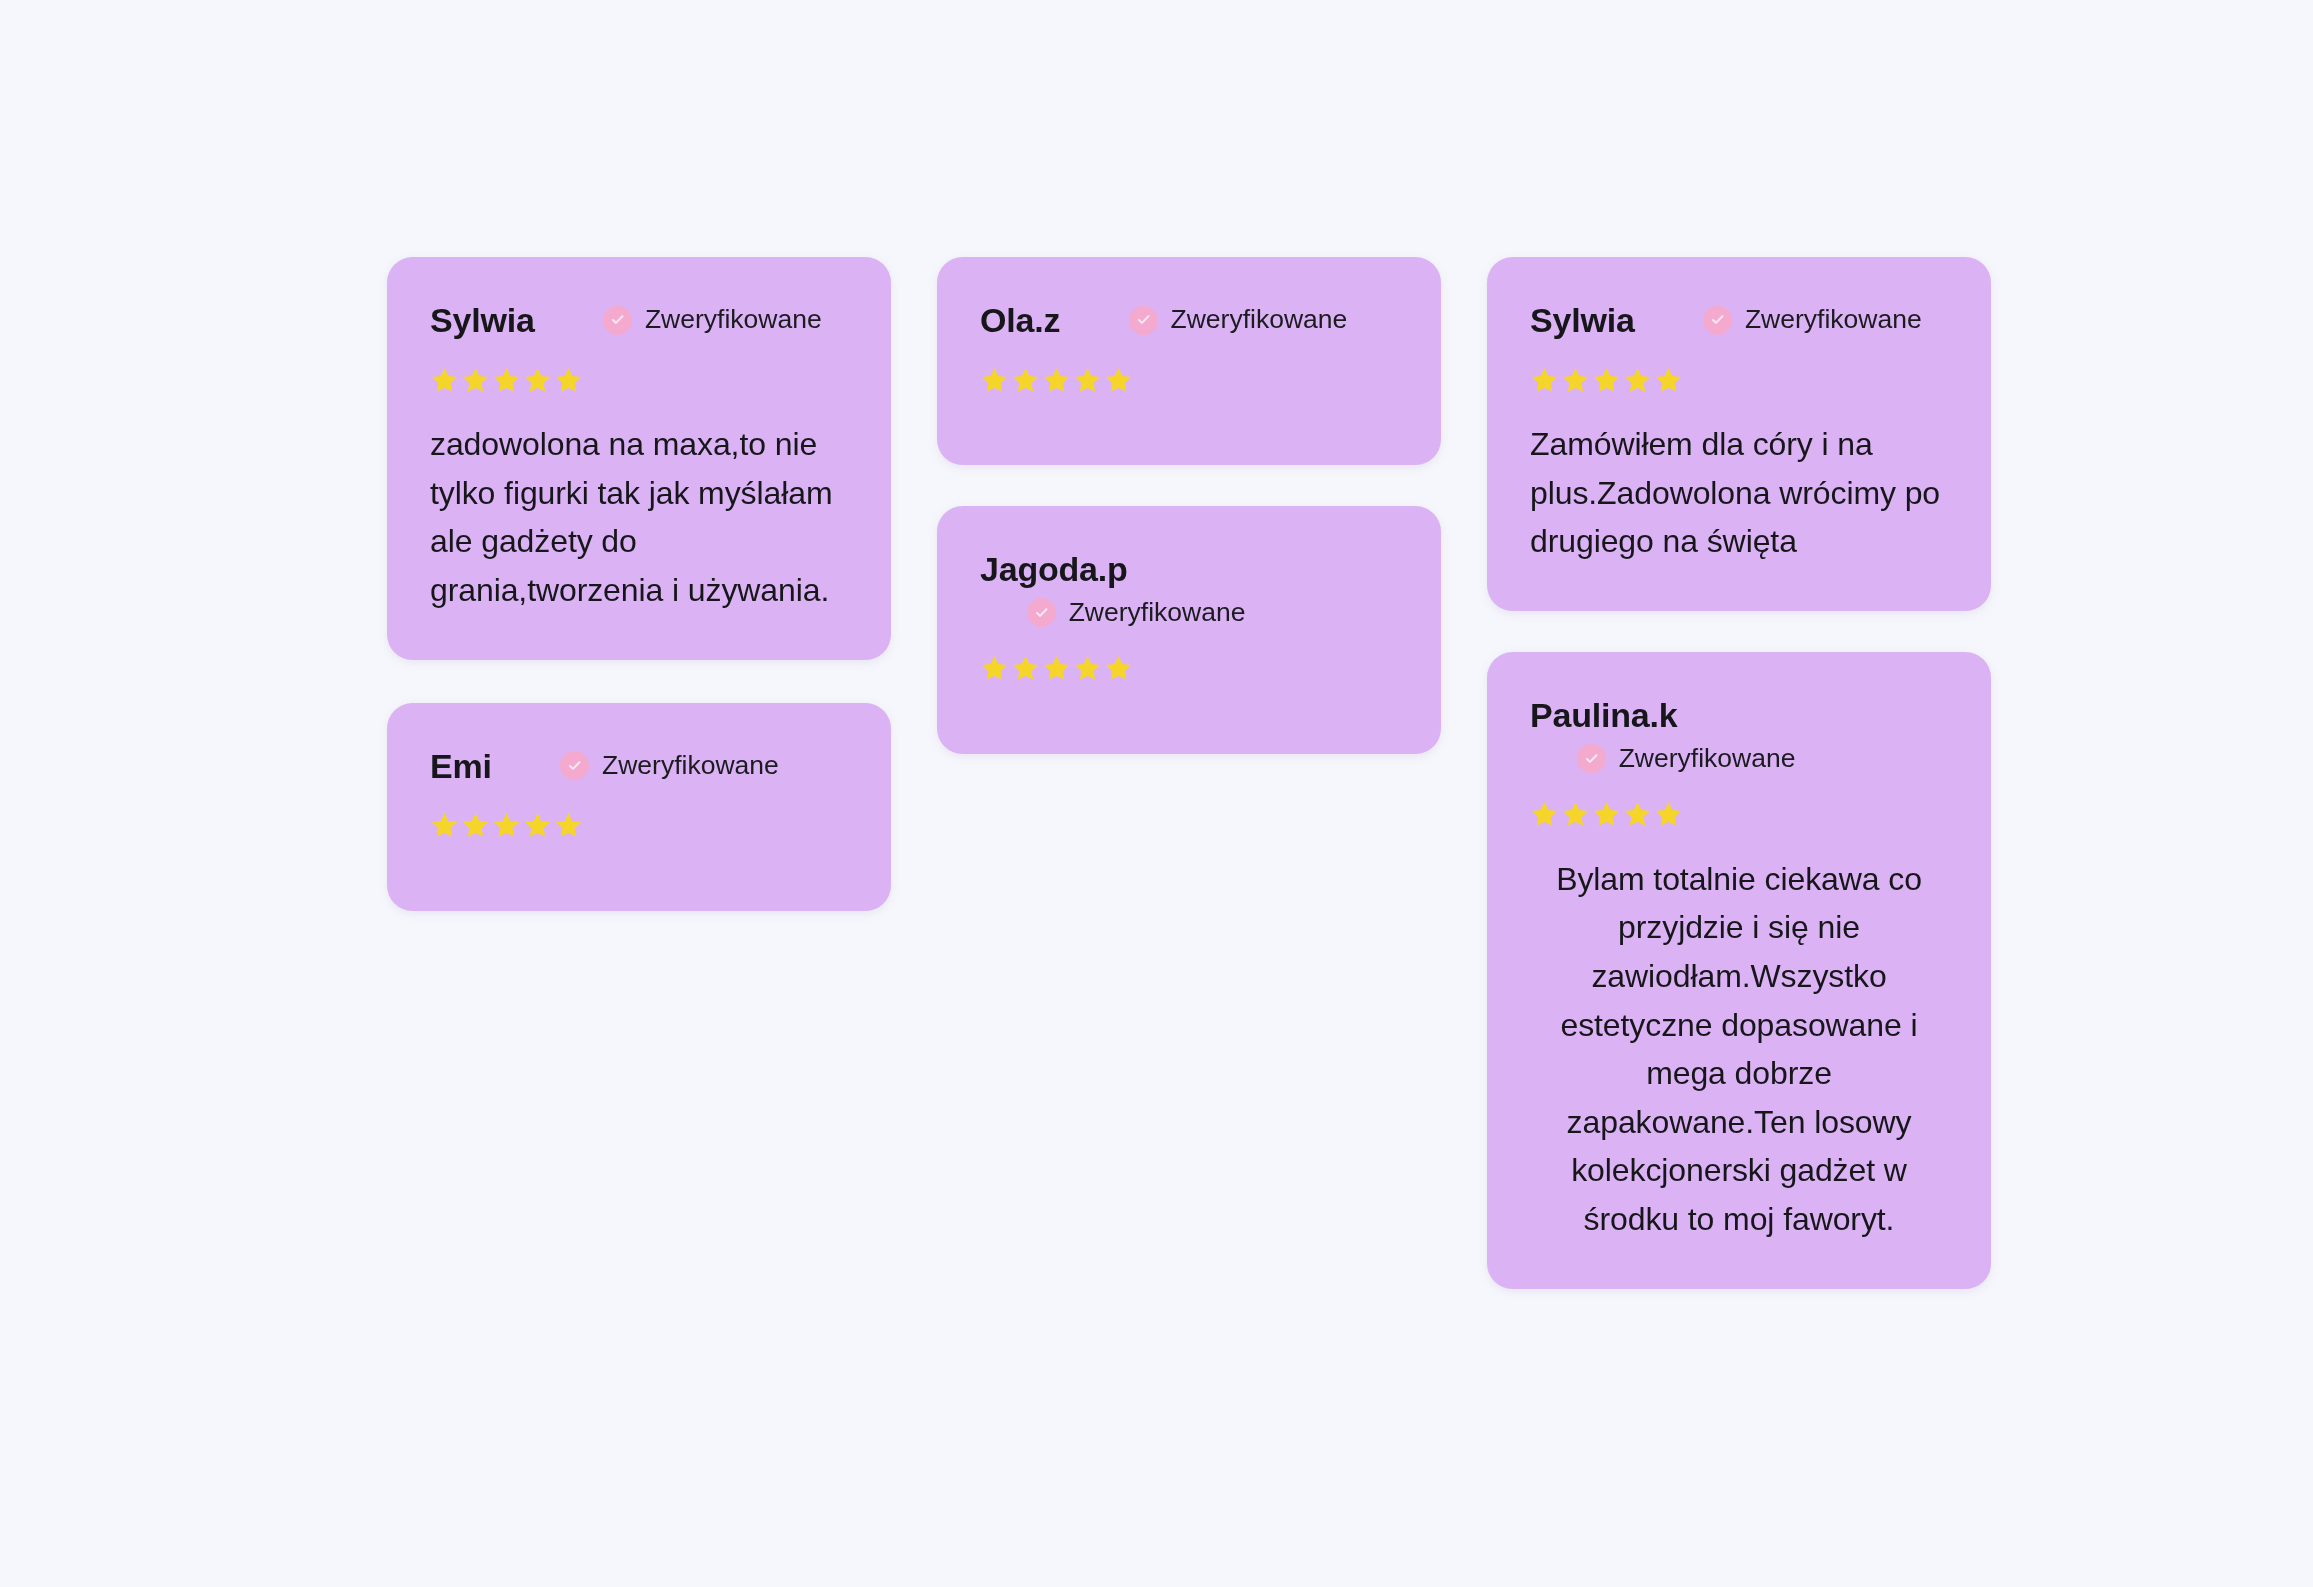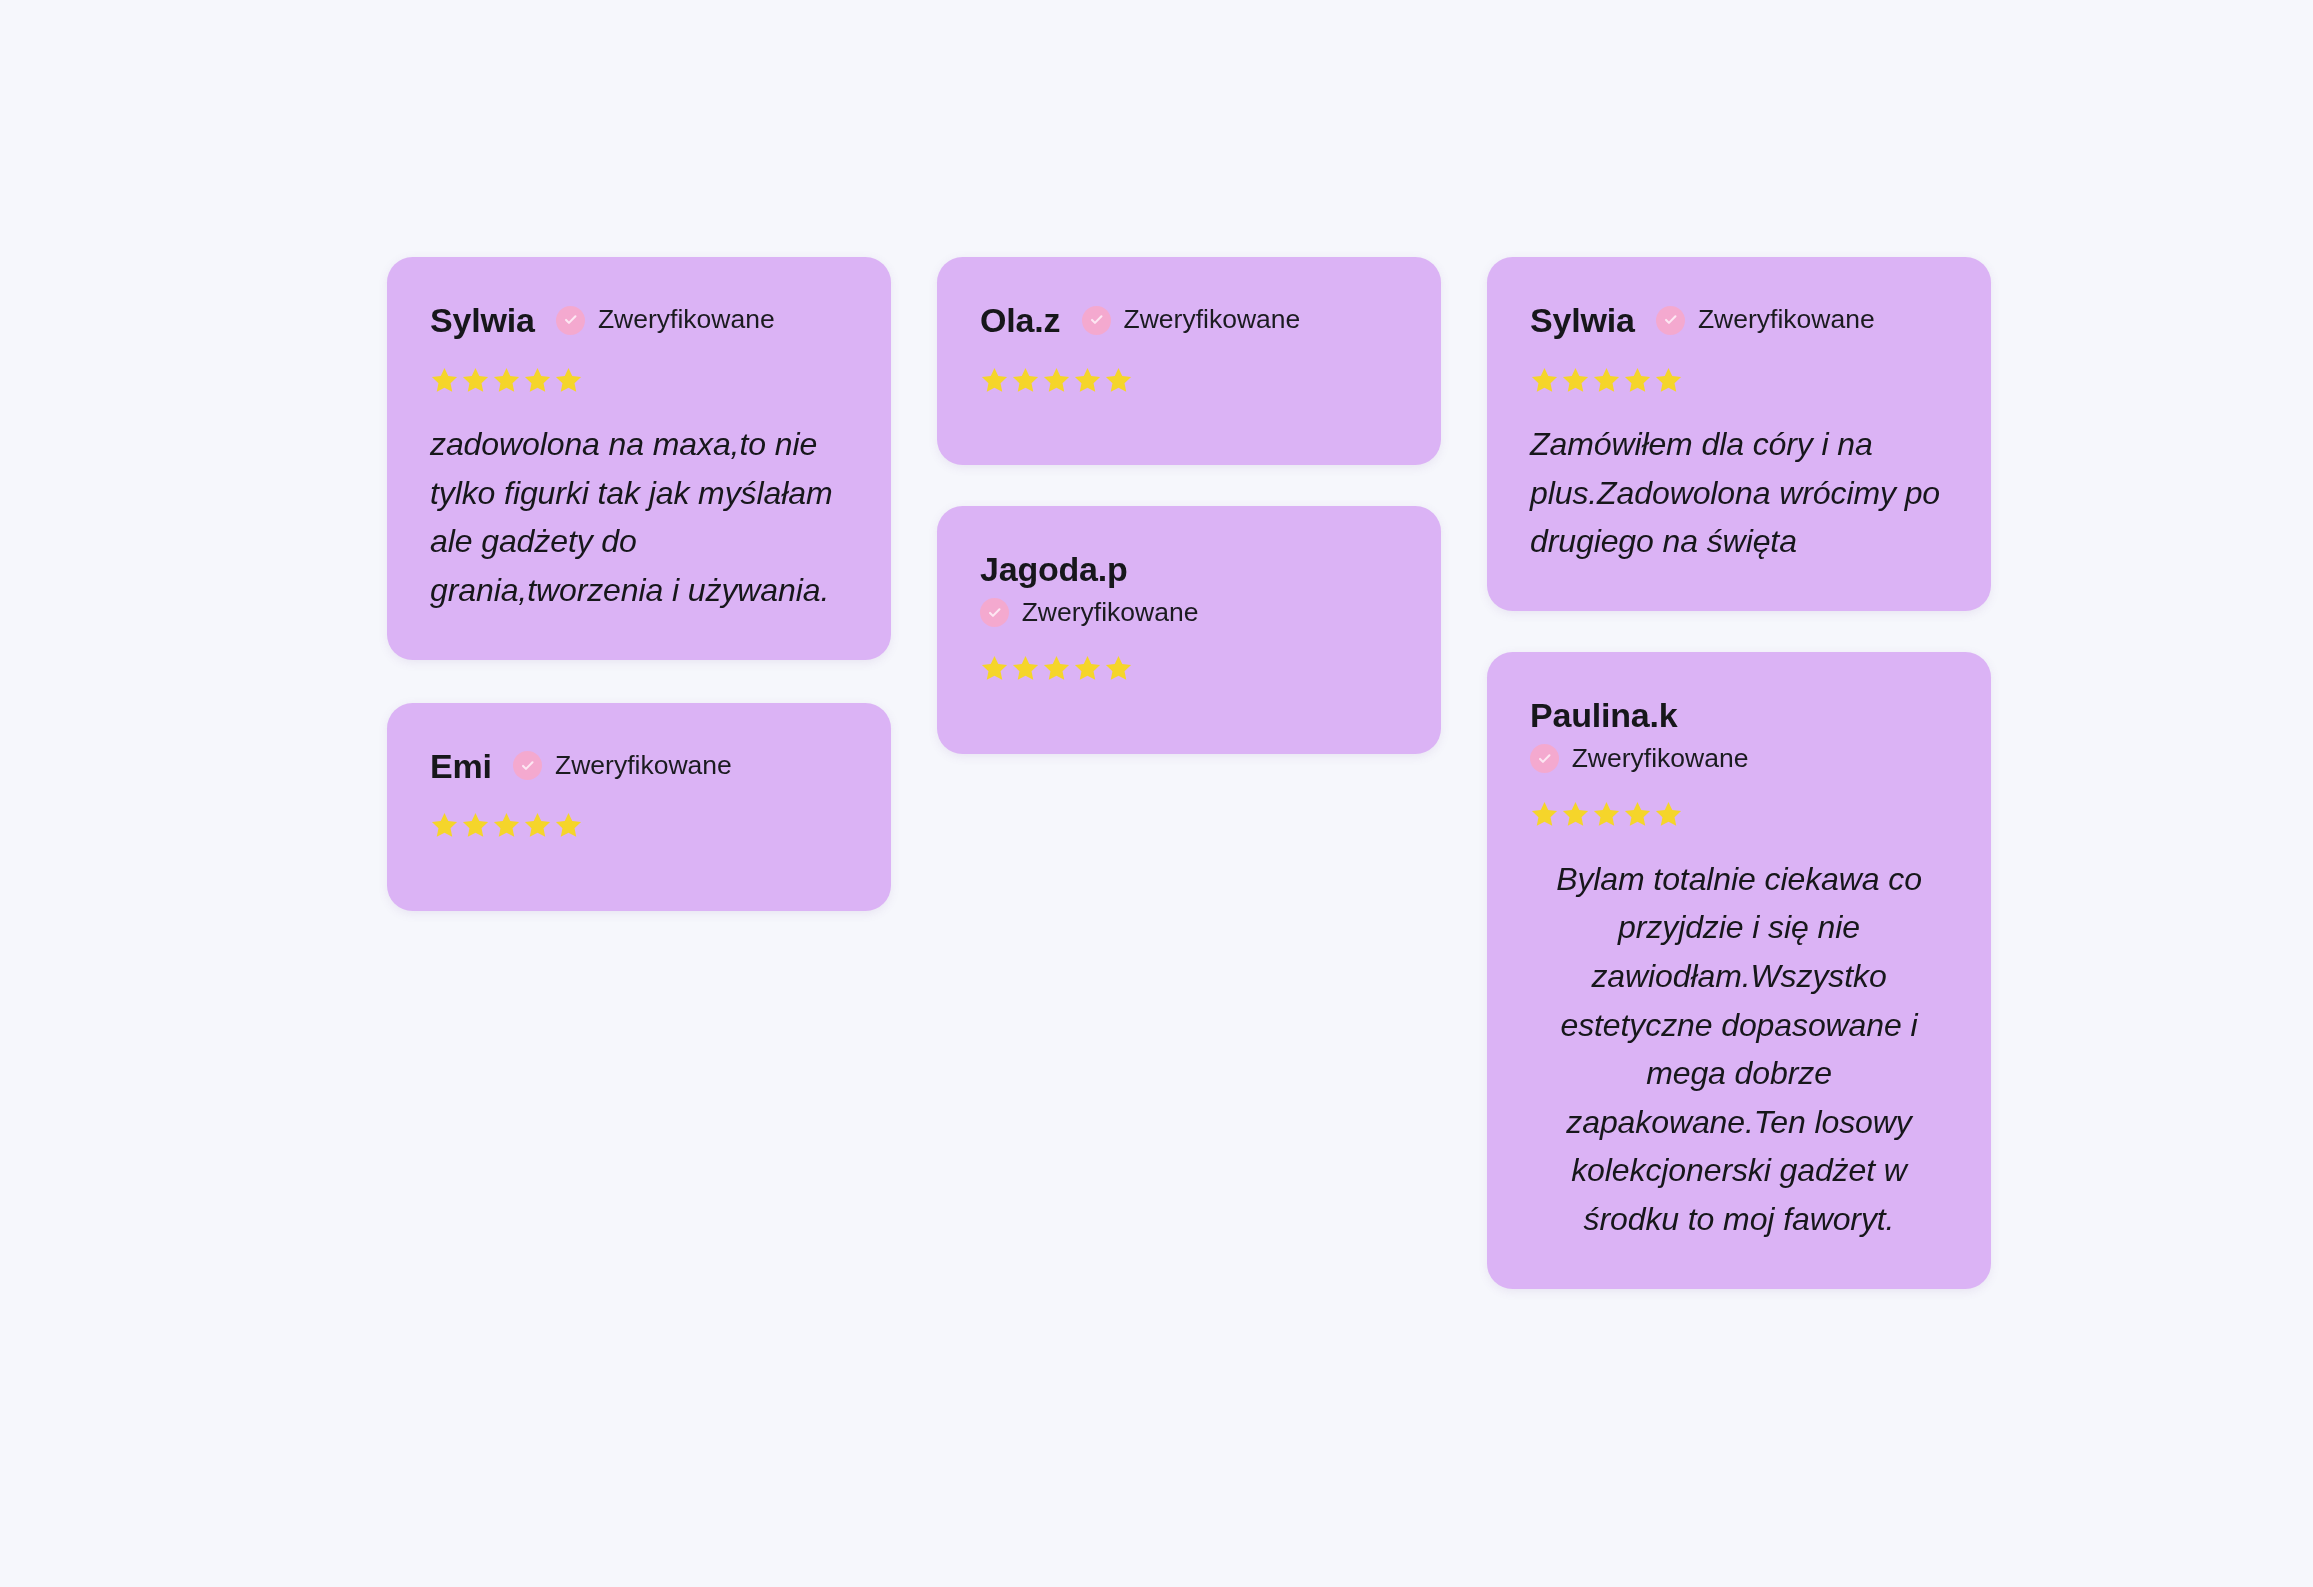--- a/index.html
+++ b/index.html
@@ -75,20 +75,21 @@
     letter-spacing: -0.2px;
     line-height: 1.18;
     color: #17171b;
     white-space: nowrap;
   }
 
   .verified-group {
     display: flex;
     align-items: center;
     gap: 12.7px;
+    margin-left: 47px;
   }
 
   .verified-badge-icon {
     width: 29px;
     height: 29px;
     flex: 0 0 29px;
     border-radius: 50%;
     background: #f4a9cf;
     display: flex;
     align-items: center;
@@ -123,21 +124,20 @@
     display: block;
   }
 
   .review-body {
     font-size: 32px;
     font-weight: 400;
     line-height: 1.52;
     color: #17171b;
     letter-spacing: -0.1px;
     white-space: pre-line;
-    font-style: italic;
   }
 </style>
 </head>
 <body>
 
 <div id="reviews-board">
   <div class="columns">
 
     <div class="column col-1">
 

